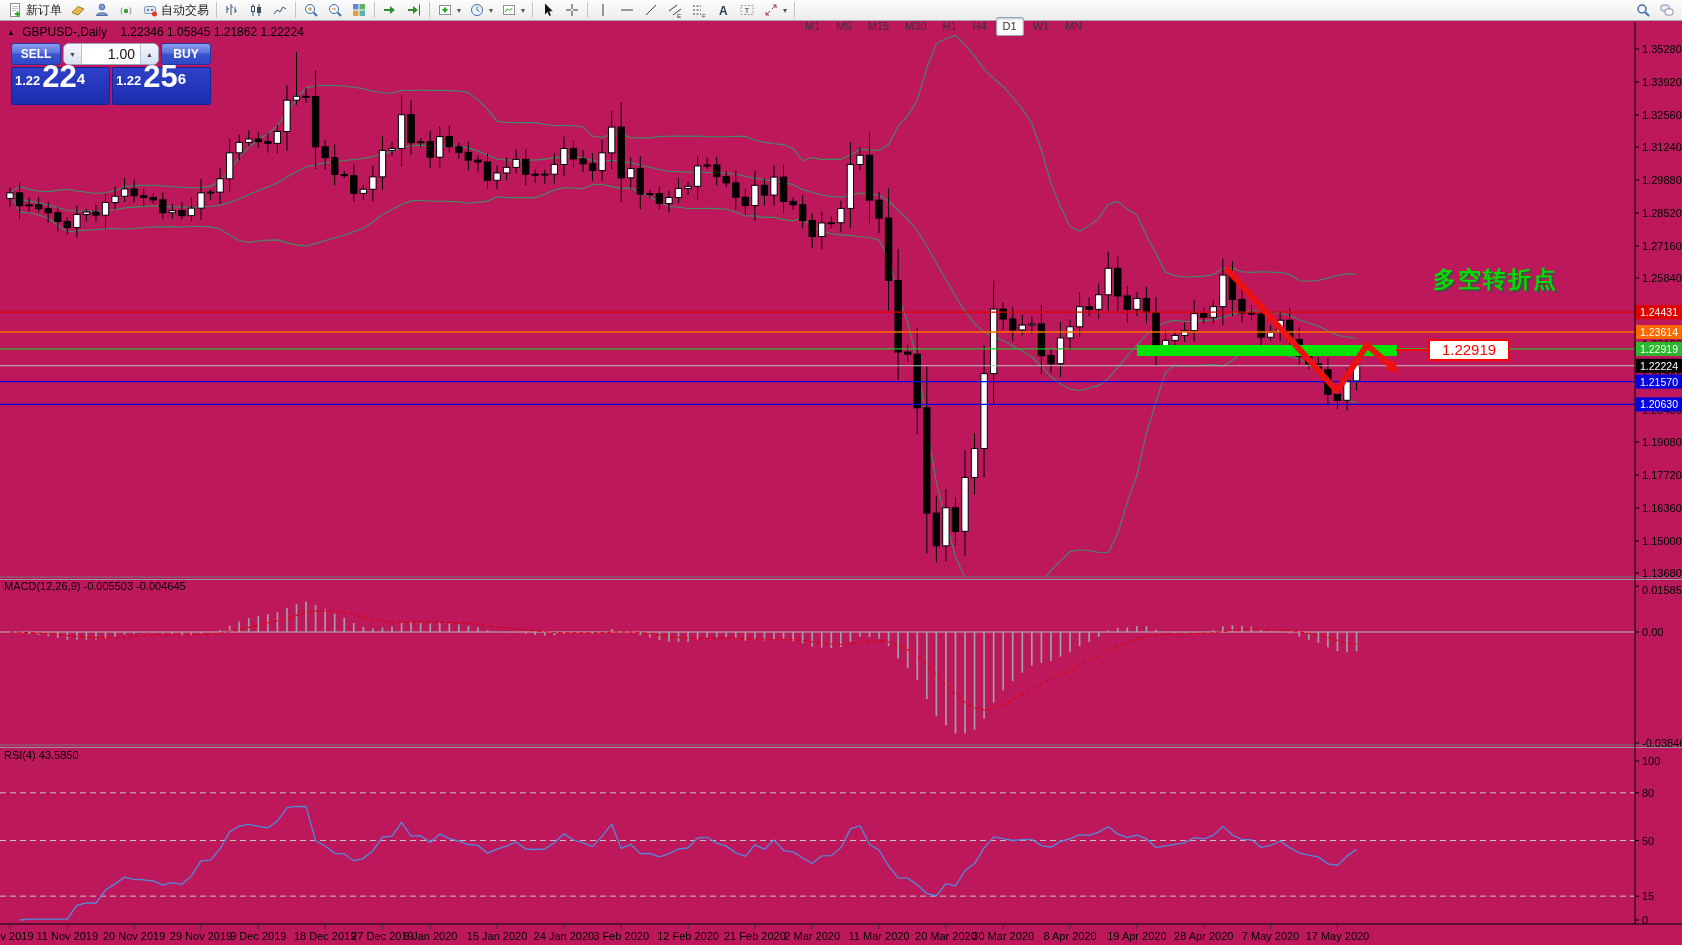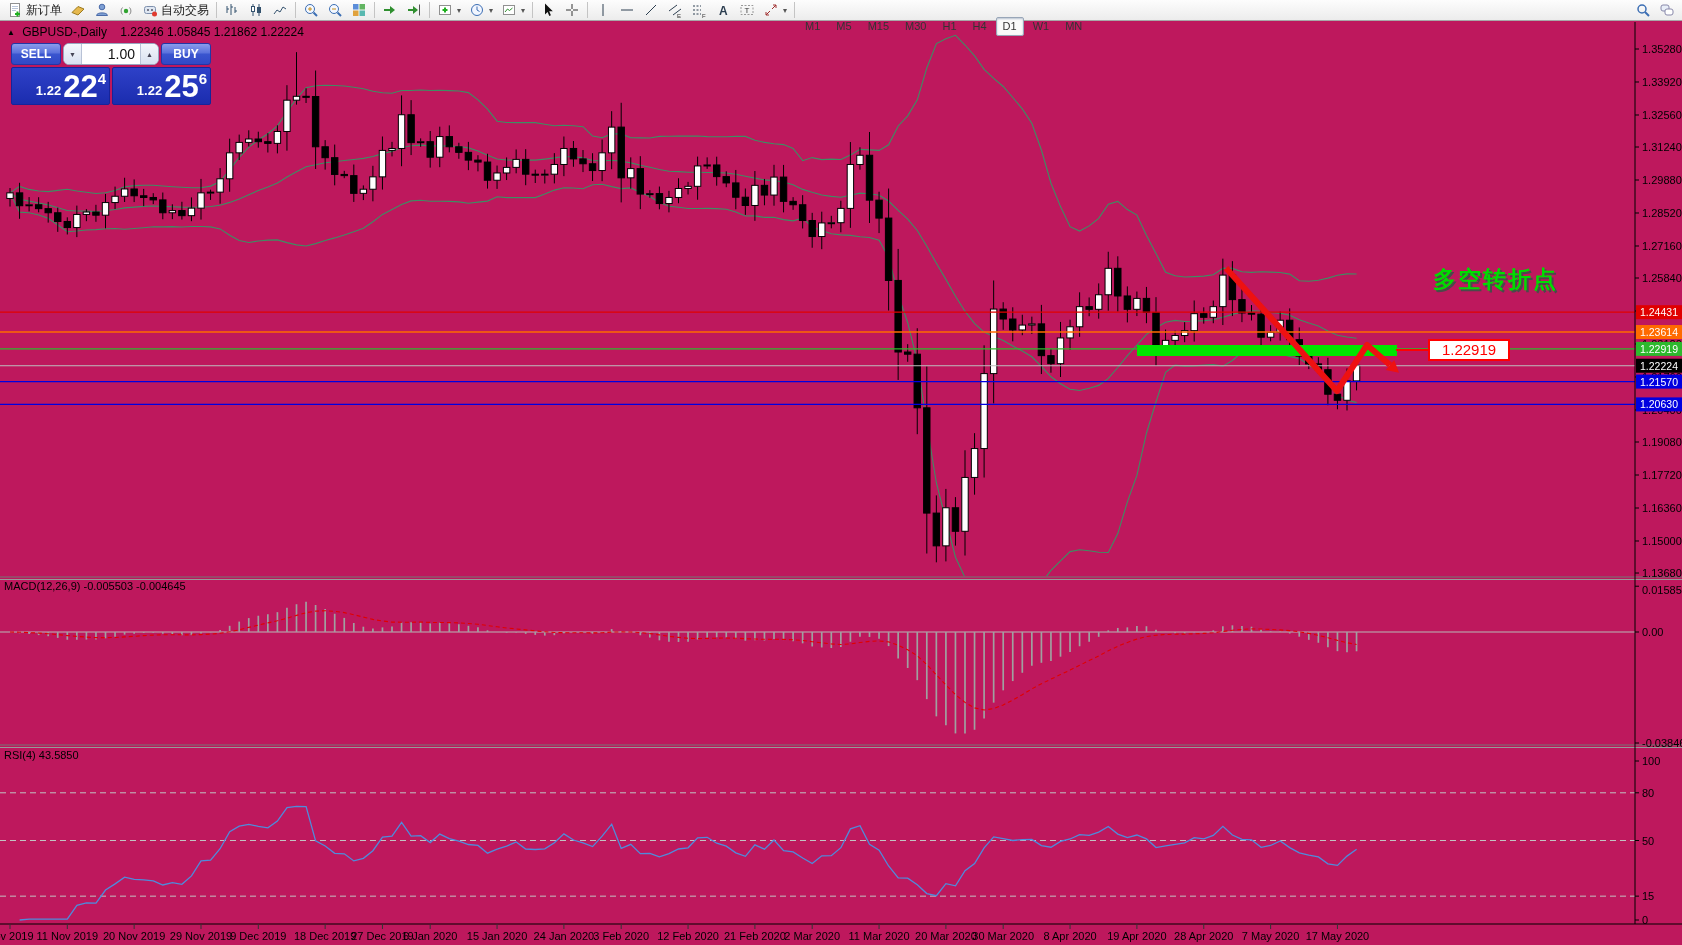--- a/index.html
+++ b/index.html
@@ -30,23 +30,23 @@
           font-size:12px;font-weight:bold;border:1px solid #2336a6;border-radius:3px;
           background:linear-gradient(#8a9cec 0%,#5a71dc 45%,#3a55cf 50%,#3048c6 100%);}
   .tp-vol{flex:1;display:flex;border:1px solid #98a6c0;border-radius:6px;overflow:hidden;background:#fff;}
   .tp-spin{width:18px;display:flex;align-items:center;justify-content:center;font-size:7px;color:#445;
            background:linear-gradient(#f4f7fc,#d8e0f0);border:0;}
   .tp-spin.l{border-right:1px solid #b8c2d6;}
   .tp-spin.r{border-left:1px solid #b8c2d6;}
   .tp-vol input{flex:1;border:0;outline:none;text-align:right;padding:0 5px 0 0;font-size:14px;
                 font-family:"Liberation Sans",sans-serif;color:#111;min-width:0;}
   .tp-row2{display:flex;height:38px;gap:2px;margin-top:2px;}
-  .tp-price{flex:1;display:flex;align-items:flex-end;justify-content:flex-end;color:#fff;
+  .tp-price{flex:1;display:flex;align-items:flex-end;justify-content:flex-start;color:#fff;
             background:linear-gradient(#2e41c8,#1b2cae);border:1px solid #16249a;border-radius:2px;
-            padding:1px 3px 2px 3px;}
+            padding:1px 3px 12px 3px;}
   .tp-price .pre{font-size:13px;font-weight:bold;margin:0 2px 4px 0;}
   .tp-price .big{font-size:31px;font-weight:bold;line-height:0.92;}
   .tp-price .sup{font-size:15px;font-weight:bold;align-self:flex-start;margin-top:1px;}
   .ind-label{position:absolute;z-index:5;font-size:11px;color:#000;}
   .turning-point{position:absolute;left:1433px;top:264px;z-index:4;font-size:23px;font-weight:bold;
                  letter-spacing:2px;color:#00dd00;text-shadow:2px 2px 0 #4a4a4a;white-space:nowrap;}
   .price-tag{position:absolute;left:1428px;top:339px;z-index:5;width:78px;height:18px;line-height:18px;
              background:#fff;border:2px solid #ff0000;color:#ff0000;font-size:15px;text-align:center;}
 </style>
 </head>

